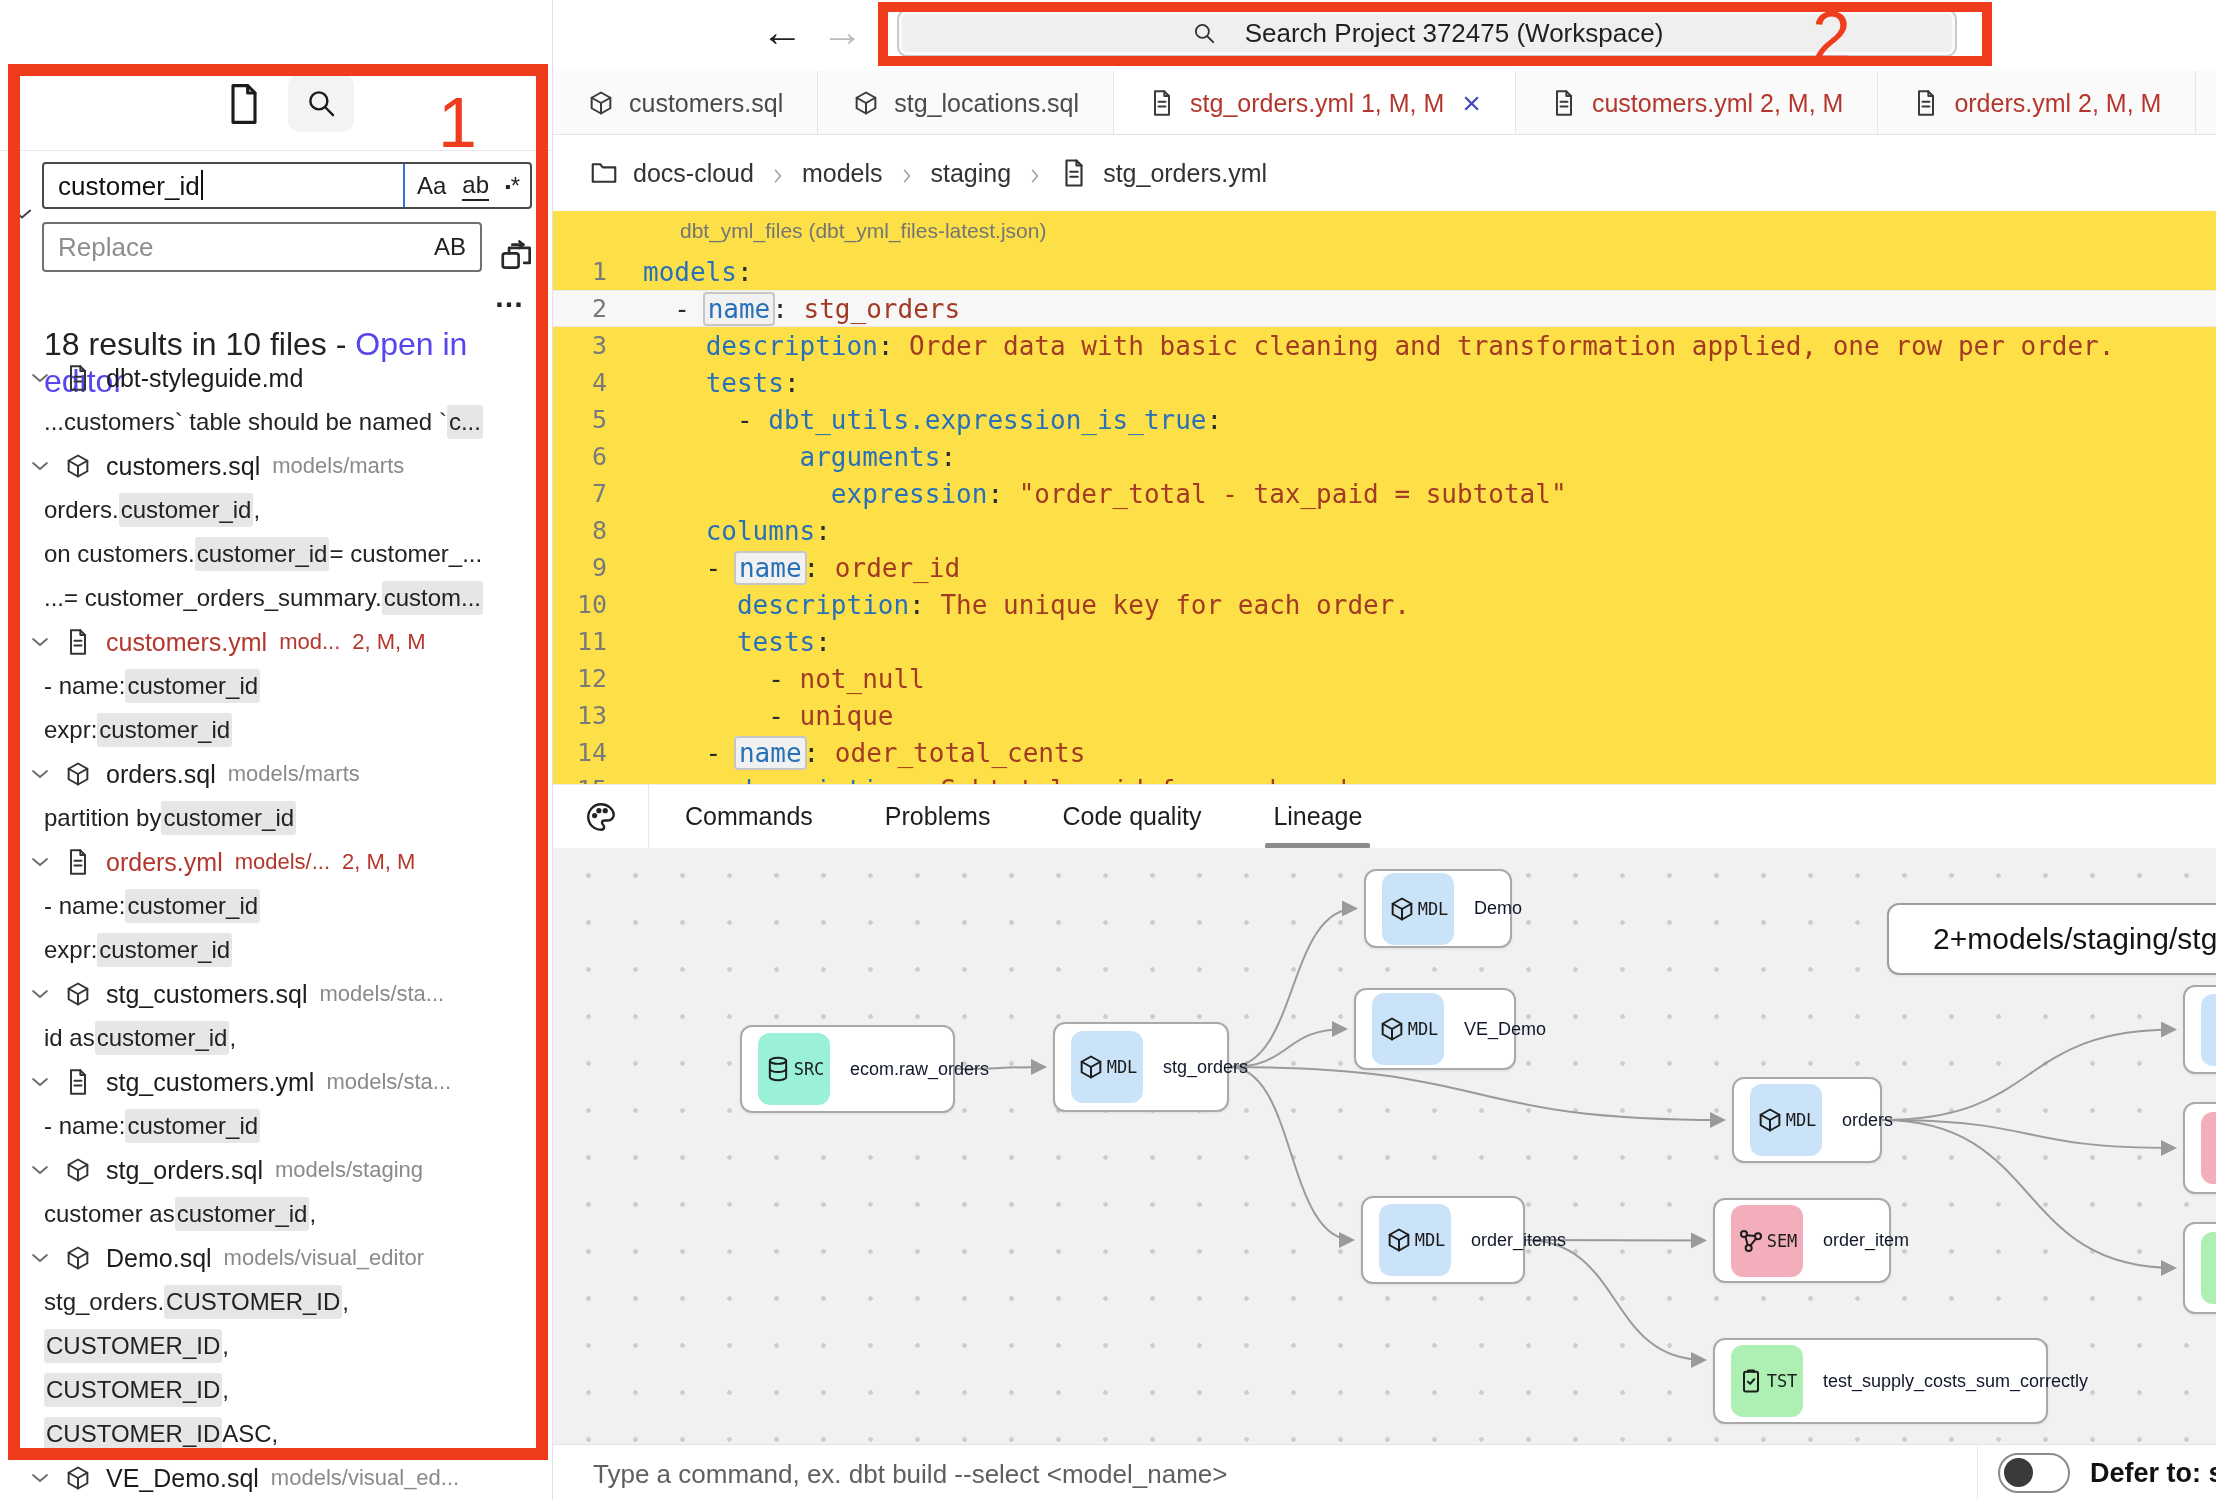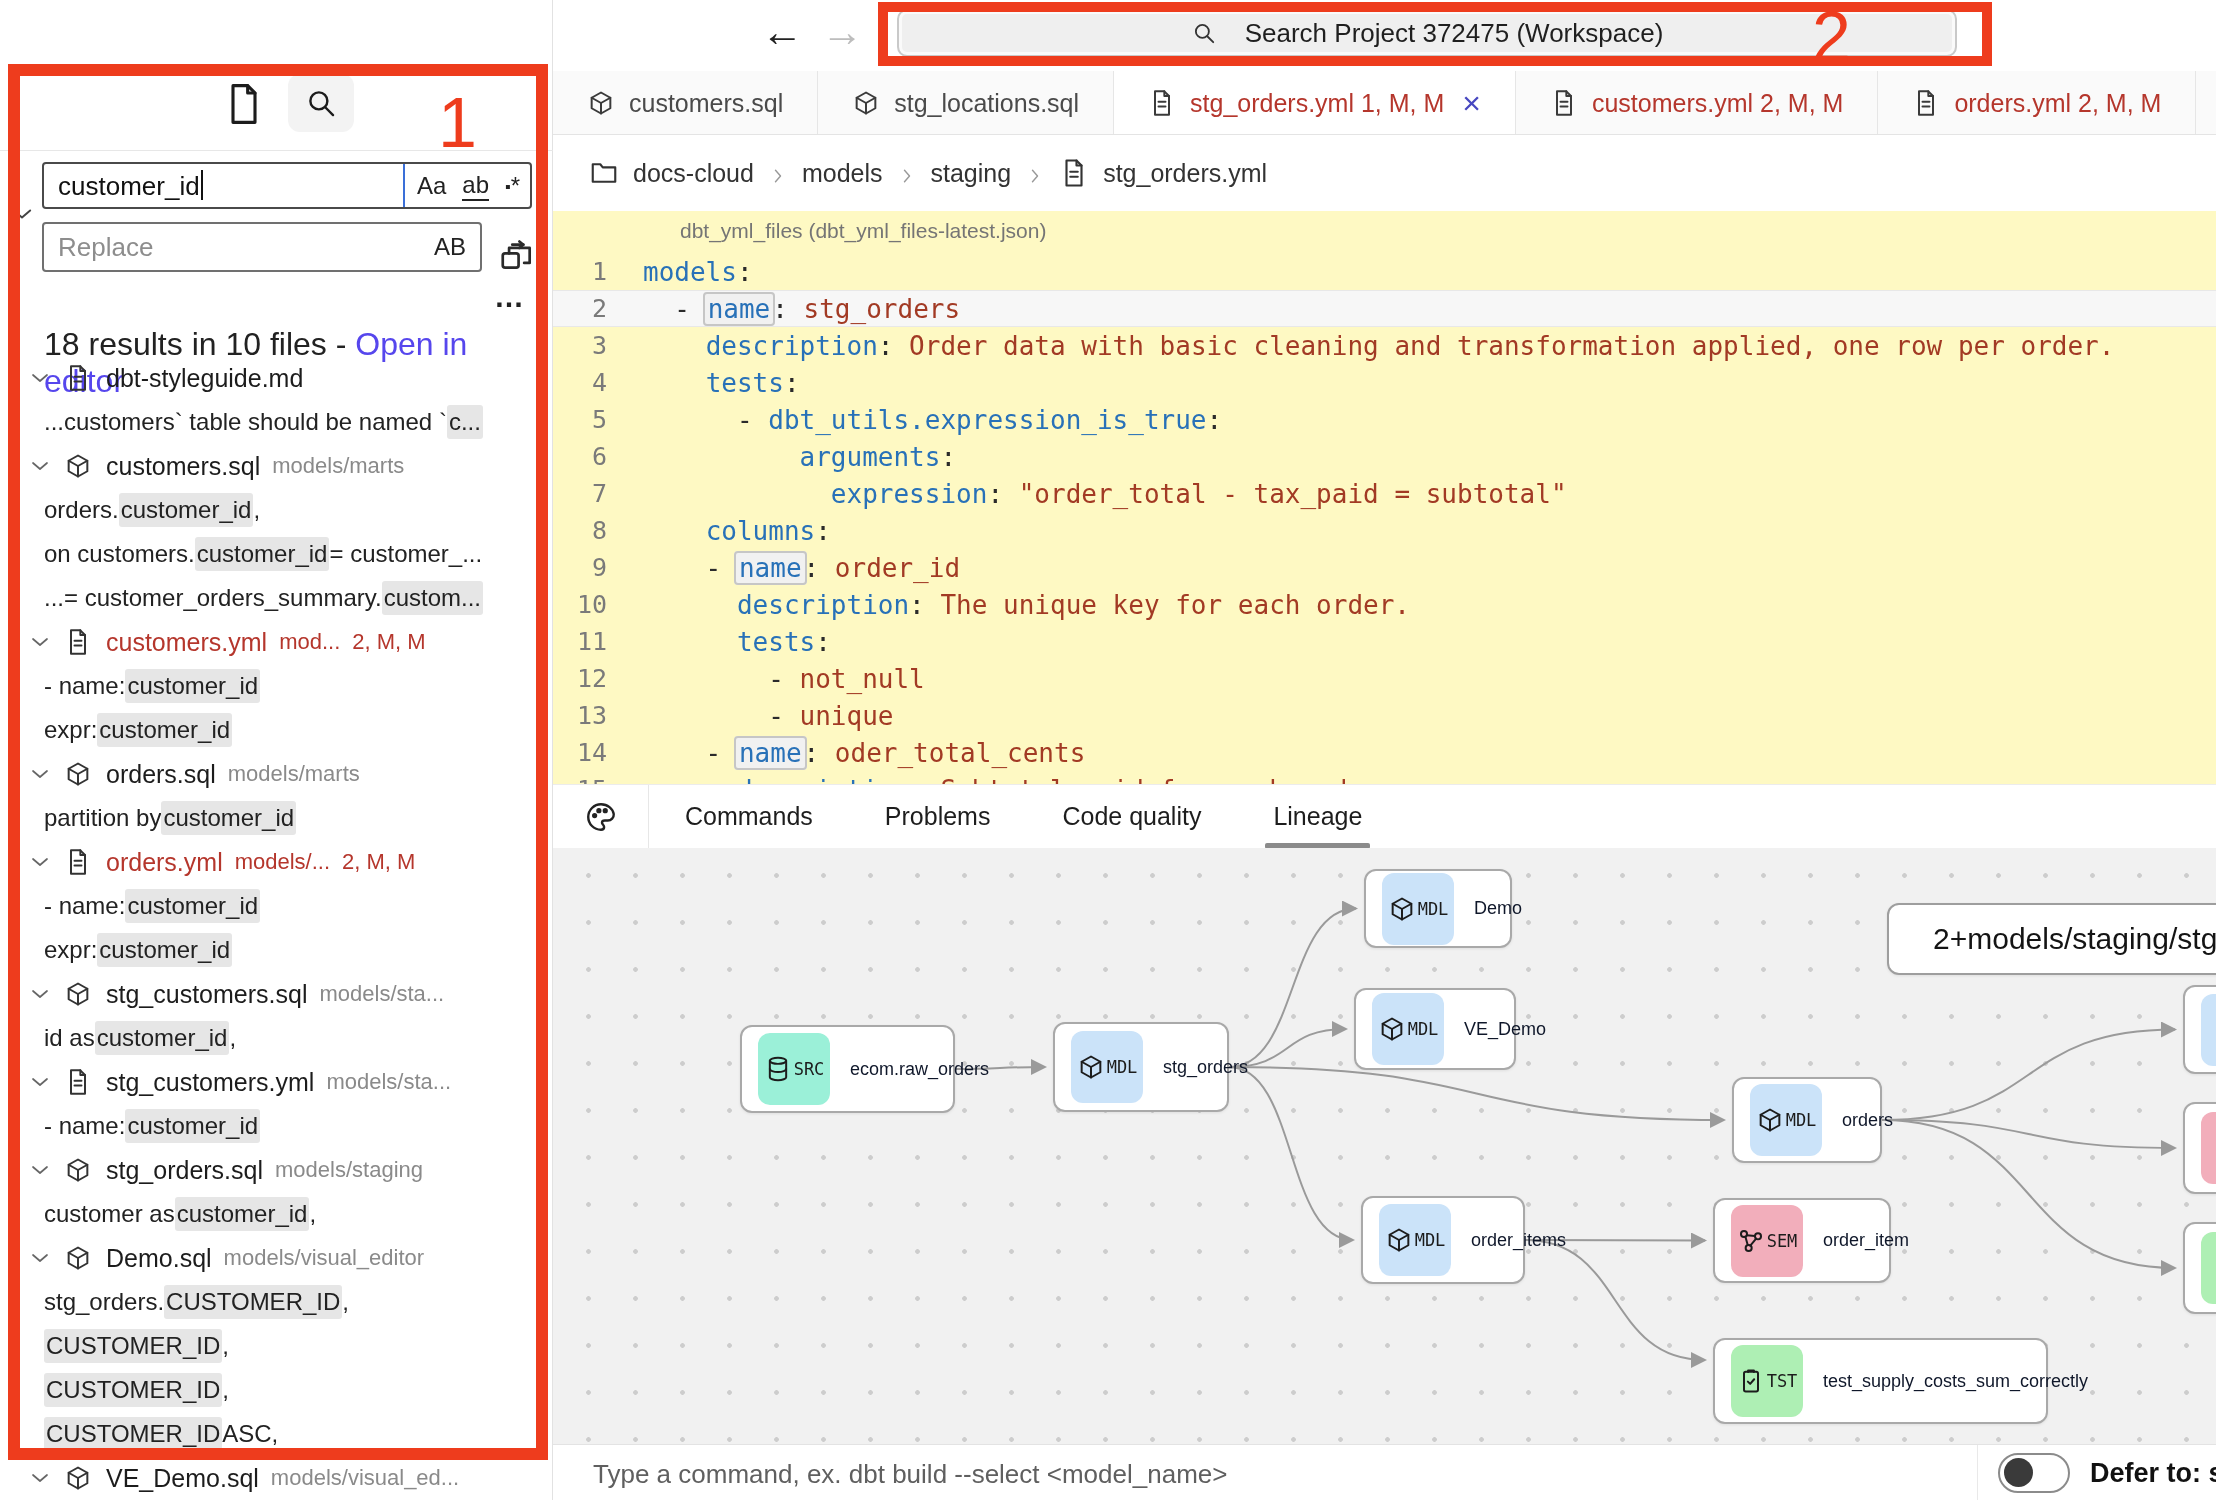--- a/index.html
+++ b/index.html
@@ -67,21 +67,21 @@
   .tab.active { background:#fff; }
   .tab.mod { color:#b5362c; }
   .tab .tclose { color:#4747c0; font-size:32px; margin-left:18px; line-height:1; }
 
   .breadcrumb { position:absolute; left:0; top:135px; width:1663px; height:76px; display:flex; align-items:center; font-size:25px; color:#333; }
   .breadcrumb .bicon { width:30px; height:30px; color:#333; margin-right:14px; flex:none; }
   .breadcrumb .bc-sep { width:20px; height:20px; color:#999; margin:0 14px; }
   .bc-item { cursor:pointer; }
   .breadcrumb { padding-left:36px; }
 
-  .code-region { position:absolute; left:0; top:211px; width:1663px; height:573px; overflow:hidden; background:#fef9c3; }
+  .code-region { position:absolute; left:0; top:211px; width:1663px; height:573px; overflow:hidden; background:#fde047; }
   .schema-hint { position:absolute; left:127px; top:8px; font-size:21px; color:#757575; }
   .code-lines { position:absolute; left:0; top:42px; width:1663px; font-family:"DejaVu Sans Mono", monospace; font-size:26px; }
   .cline { height:37px; display:flex; align-items:center; }
   .cline .lnum { width:90px; text-align:right; padding-right:36px; color:#7a7a7a; flex:none; font-size:25px; }
   .cline pre { font-family:inherit; white-space:pre; }
   .cline.current { background:#f7f7f7; box-shadow:inset 0 1px 0 #e8e8e8, inset 0 -1px 0 #e8e8e8; }
   .tok-key { color:#2871b8; }
   .tok-val { color:#a23a24; }
   .tok-pln { color:#2b2b2b; }
   .tok-box { border:2px solid #c6c6c6; background:#f1f1f1; border-radius:4px; padding:0 3px; margin:0 -3px; }

